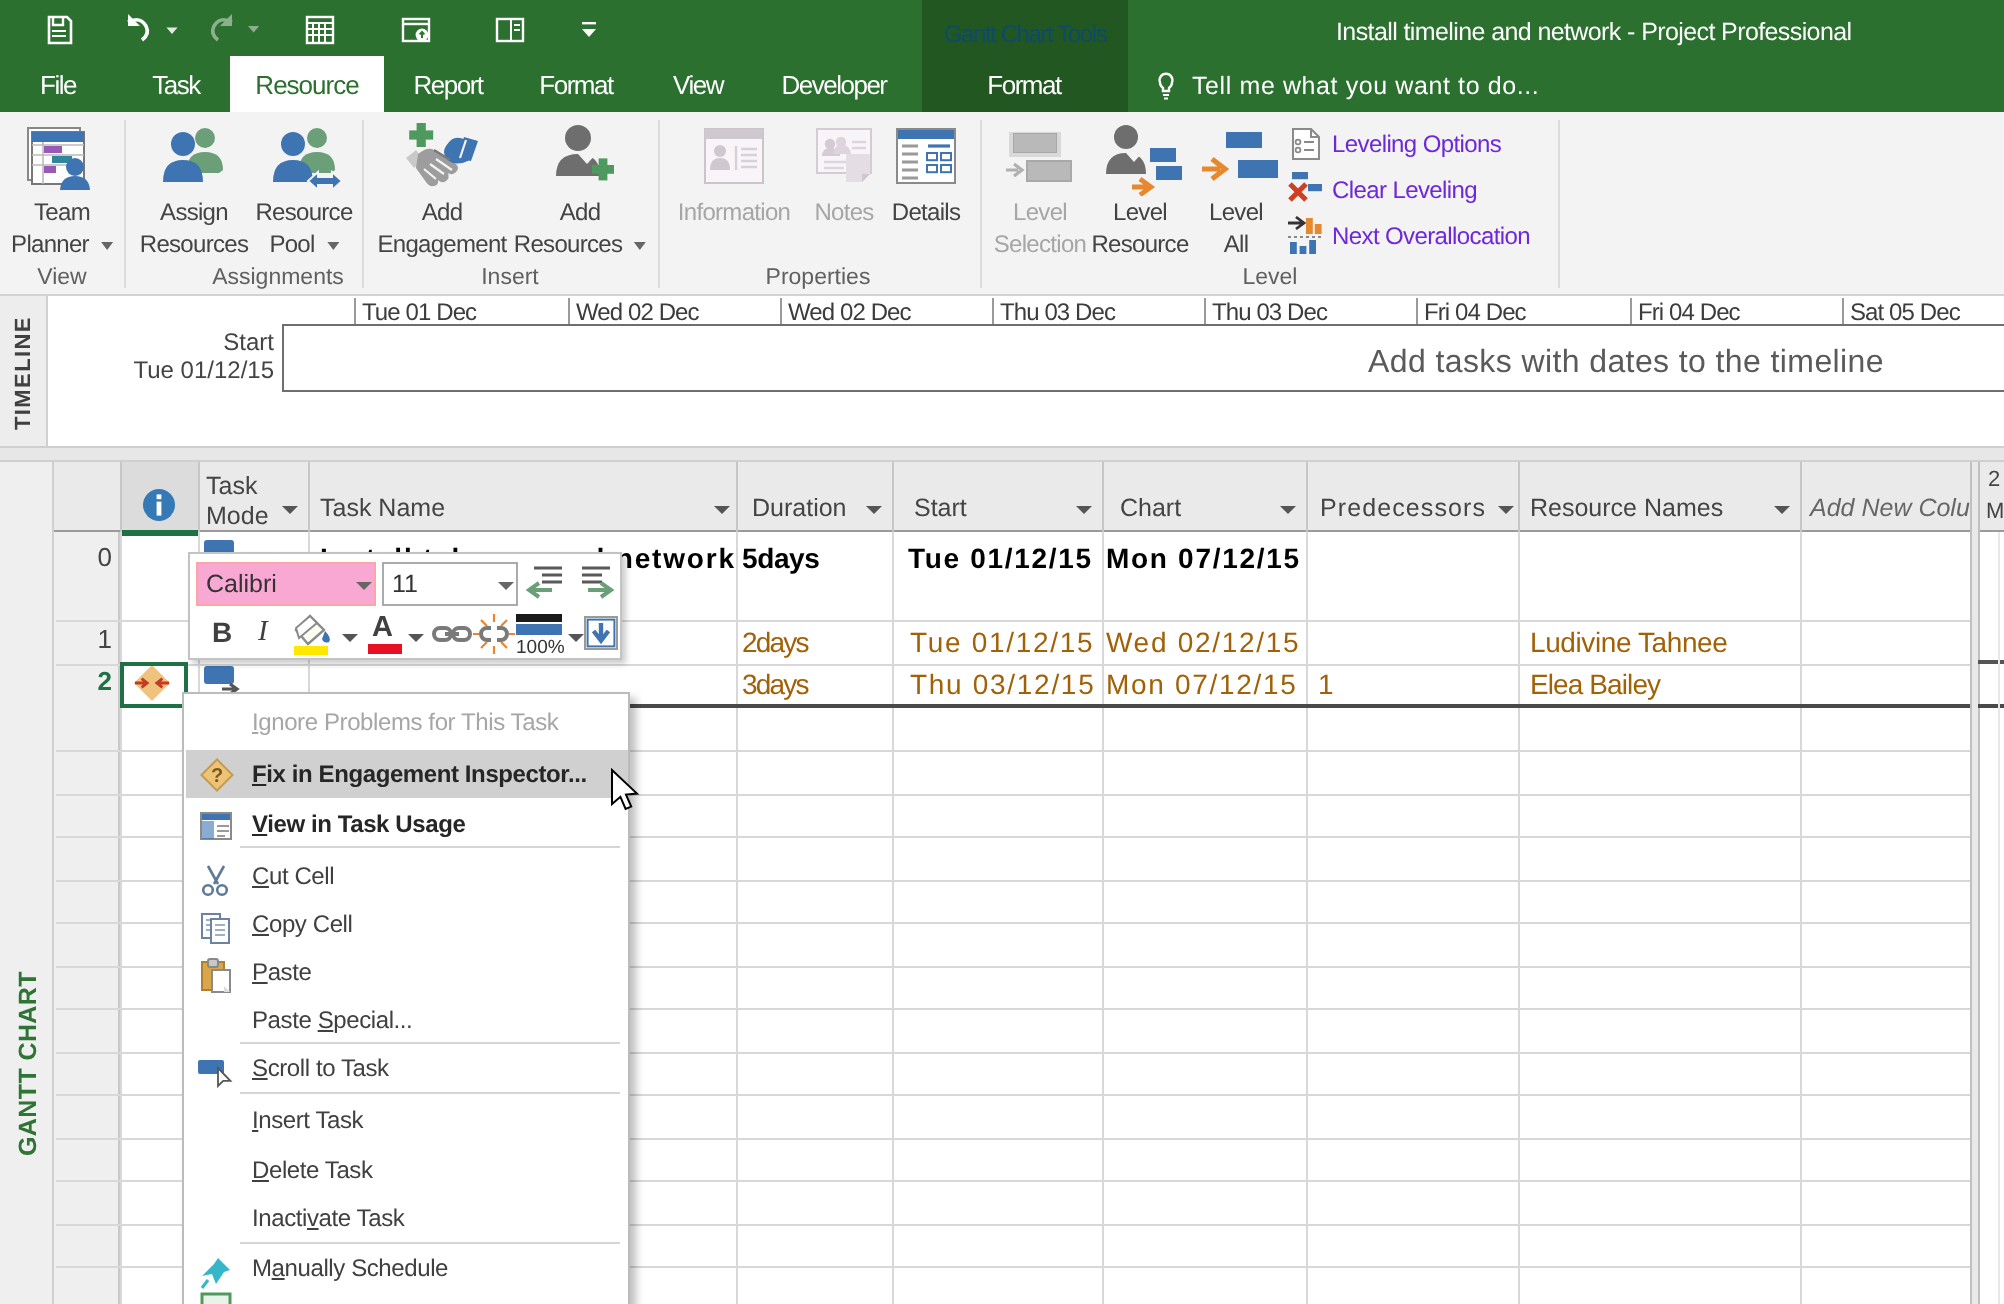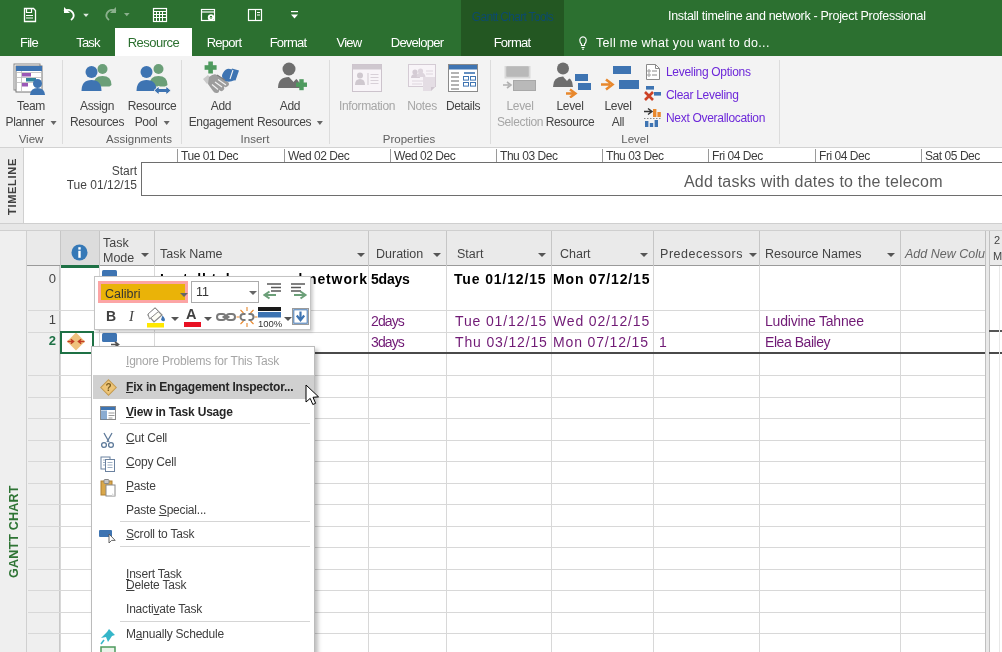--- a/index.html
+++ b/index.html
@@ -22,21 +22,21 @@
   #activetab span { position:absolute; left:50%; top:7px; transform:translateX(-50%); color:#2c7030; font-size:13px; letter-spacing:-0.5px; }
   #ribbon { left:0; top:56px; width:1002px; height:92px; background:var(--ribbonbg); border-bottom:1px solid #d2d2d2; }
   .gsep { position:absolute; top:60px; height:84px; width:1px; background:#dcdcdc; }
   .glabel { position:absolute; top:133px; font-size:11.5px; color:#606060; transform:translateX(-50%); white-space:nowrap; }
   .biglabel { position:absolute; font-size:12px; color:#444; text-align:center; transform:translateX(-50%); white-space:nowrap; letter-spacing:-0.35px; }
   .biglabel.dis { color:#a6a6a6; }
   .smalllabel { position:absolute; font-size:12px; color:#6d28d9; white-space:nowrap; letter-spacing:-0.3px; }
   .dd { display:inline-block; width:0; height:0; border-left:3.5px solid transparent; border-right:3.5px solid transparent; border-top:4px solid #666; vertical-align:middle; margin-left:3px; }
   .hl { position:absolute; font-size:12.5px; color:#444; line-height:15px; white-space:nowrap; }
   .harrow { position:absolute; width:0; height:0; border-left:4px solid transparent; border-right:4px solid transparent; border-top:4.5px solid #555; }
-  .cell { position:absolute; font-size:14px; color:#701a75; white-space:nowrap; letter-spacing:0.85px; }
+  .cell { position:absolute; font-size:14px; color:#a16207; white-space:nowrap; letter-spacing:0.85px; }
   .cellb { position:absolute; font-size:14px; font-weight:bold; color:#000; white-space:nowrap; letter-spacing:0.85px; }
   .rownum { position:absolute; left:27px; width:29px; text-align:right; font-size:13px; color:#444; }
   .vline { position:absolute; width:1px; background:#d8d8d8; }
   .hline { position:absolute; height:1px; background:#d8d8d8; }
   .tick { position:absolute; top:149px; width:1px; height:13px; background:#9a9a9a; }
   .tlab { position:absolute; top:149px; font-size:12px; color:#3c3c3c; white-space:nowrap; letter-spacing:-0.45px; }
   .mi { position:absolute; left:34px; font-size:12px; color:#404040; white-space:nowrap; letter-spacing:-0.2px; }
   .mi.b { font-weight:bold; color:#262626; }
   .mi.dis { color:#a6a6a6; }
   .msep { position:absolute; left:28px; width:190px; height:1px; background:#d5d5d5; }
@@ -289,21 +289,21 @@
 <div class="tick" style="left:708px;"></div>
 <div class="tlab" style="left:712px;">Fri 04 Dec</div>
 <div class="tick" style="left:815px;"></div>
 <div class="tlab" style="left:819px;">Fri 04 Dec</div>
 <div class="tick" style="left:921px;"></div>
 <div class="tlab" style="left:925px;">Sat 05 Dec</div>
 
 <div class="abs" style="left:141px; top:162px; width:861px; height:34px; background:#fff; border:1px solid #6e6e6e; border-right:none;"></div>
 <div class="abs" style="left:0; top:164px; width:137px; text-align:right; font-size:12px; color:#444;">Start</div>
 <div class="abs" style="left:0; top:178px; width:137px; text-align:right; font-size:12px; color:#444;">Tue 01/12/15</div>
-<div class="abs" style="left:684px; top:173px; font-size:16px; color:#5a5a5a; letter-spacing:0.2px;">Add tasks with dates to the telecom</div>
+<div class="abs" style="left:684px; top:173px; font-size:16px; color:#5a5a5a; letter-spacing:0.2px;">Add tasks with dates to the timeline</div>
 
 <div class="abs" style="left:0; top:223px; width:1002px; height:8px; background:#e7e7e7; border-top:1px solid #cfcfcf; border-bottom:1px solid #cfcfcf;"></div>
 
 <div class="abs" style="left:0; top:231px; width:1002px; height:421px; background:#fff;"></div>
 
 <div class="abs" style="left:0; top:231px; width:27px; height:421px; background:#efefef; border-right:1px solid #d0d0d0;"></div>
 <div class="abs" style="left:7px; top:578px; transform:rotate(-90deg); transform-origin:0 0; font-size:12.5px; font-weight:bold; letter-spacing:0.2px; color:#2e7434; white-space:nowrap;">GANTT CHART</div>
 
 <div class="abs" style="left:27px; top:231px; width:958px; height:35px; background:#eaeaea; border-bottom:1px solid #9a9a9a;"></div>
 
@@ -411,21 +411,21 @@
 <div class="abs" style="left:985px; top:231px; width:5px; height:421px; background:#e9e9e9; border-left:1px solid #c0c0c0; border-right:1px solid #c0c0c0;"></div>
 <div class="abs" style="left:990px; top:231px; width:12px; height:35px; background:#eaeaea; border-bottom:1px solid #9a9a9a;"></div>
 <div class="abs" style="left:994px; top:234px; font-size:11px; color:#444;">2</div>
 <div class="abs" style="left:993px; top:250px; font-size:11px; color:#444;">M</div>
 <div class="abs" style="left:989px; top:330px; width:13px; height:1.5px; background:#555;"></div>
 <div class="abs" style="left:989px; top:352px; width:13px; height:1.5px; background:#4a4a4a;"></div>
 <div class="abs" style="left:999px; top:266px; width:1px; height:386px; background:#e8e8e8;"></div>
 
 <div class="abs" style="left:94px; top:276px; width:217px; height:54px; background:#fff; border:1px solid #c3c3c3; box-shadow:2px 2px 3px rgba(0,0,0,0.2);">
 
-  <div class="abs" style="left:3px; top:4px; width:90px; height:22px; border:3px solid #fca5a5; background:#eab308;">
+  <div class="abs" style="left:3px; top:4px; width:90px; height:22px; border:1px solid #fca5a5; background:#f9a8d4;">
     <span style="position:absolute; left:4px; top:3px; font-size:12.5px; color:#333;">Calibri</span>
     <span class="harrow" style="left:79px; top:9px; border-top-color:#666;"></span>
   </div>
 
   <div class="abs" style="left:96px; top:4px; width:68px; height:22px; border:1px solid #ababab; background:#fff;">
     <span style="position:absolute; left:4px; top:3px; font-size:12.5px; color:#333;">11</span>
     <span class="harrow" style="left:57px; top:9px; border-top-color:#666;"></span>
   </div>
 
   <svg class="abs" style="left:168px; top:5px;" width="22" height="20" viewBox="0 0 22 20">
@@ -490,21 +490,21 @@
   <div class="mi b" style="top:33px;"><u>F</u>ix in Engagement Inspector...</div>
   <div class="mi b" style="top:58px;"><u>V</u>iew in Task Usage</div>
   <div class="msep" style="top:76px;"></div>
   <div class="mi" style="top:84px;"><u>C</u>ut Cell</div>
   <div class="mi" style="top:108px;"><u>C</u>opy Cell</div>
   <div class="mi" style="top:132px;"><u>P</u>aste</div>
   <div class="mi" style="top:156px;">Paste <u>S</u>pecial...</div>
   <div class="msep" style="top:174px;"></div>
   <div class="mi" style="top:180px;"><u>S</u>croll to Task</div>
   <div class="msep" style="top:199px;"></div>
-  <div class="mi" style="top:220px;text-align:right;"><u>I</u>nsert Task</div>
+  <div class="mi" style="top:206px;text-align:right;"><u>I</u>nsert Task</div>
   <div class="mi" style="top:231px;"><u>D</u>elete Task</div>
   <div class="mi" style="top:255px;">Inacti<u>v</u>ate Task</div>
   <div class="msep" style="top:273.5px;"></div>
   <div class="mi" style="top:280px;">M<u>a</u>nually Schedule</div>
 
   <svg class="abs" style="left:8px; top:32px;" width="17" height="17" viewBox="0 0 17 17">
     <rect x="3" y="3" width="11" height="11" fill="#edc477" stroke="#c49a4e" transform="rotate(45 8.5 8.5)"></rect>
     <text x="5.5" y="12" font-size="10" font-weight="bold" fill="#7a5c1e" font-family="Liberation Sans">?</text>
   </svg>
   <svg class="abs" style="left:8px; top:59px;" width="17" height="16" viewBox="0 0 17 16">

